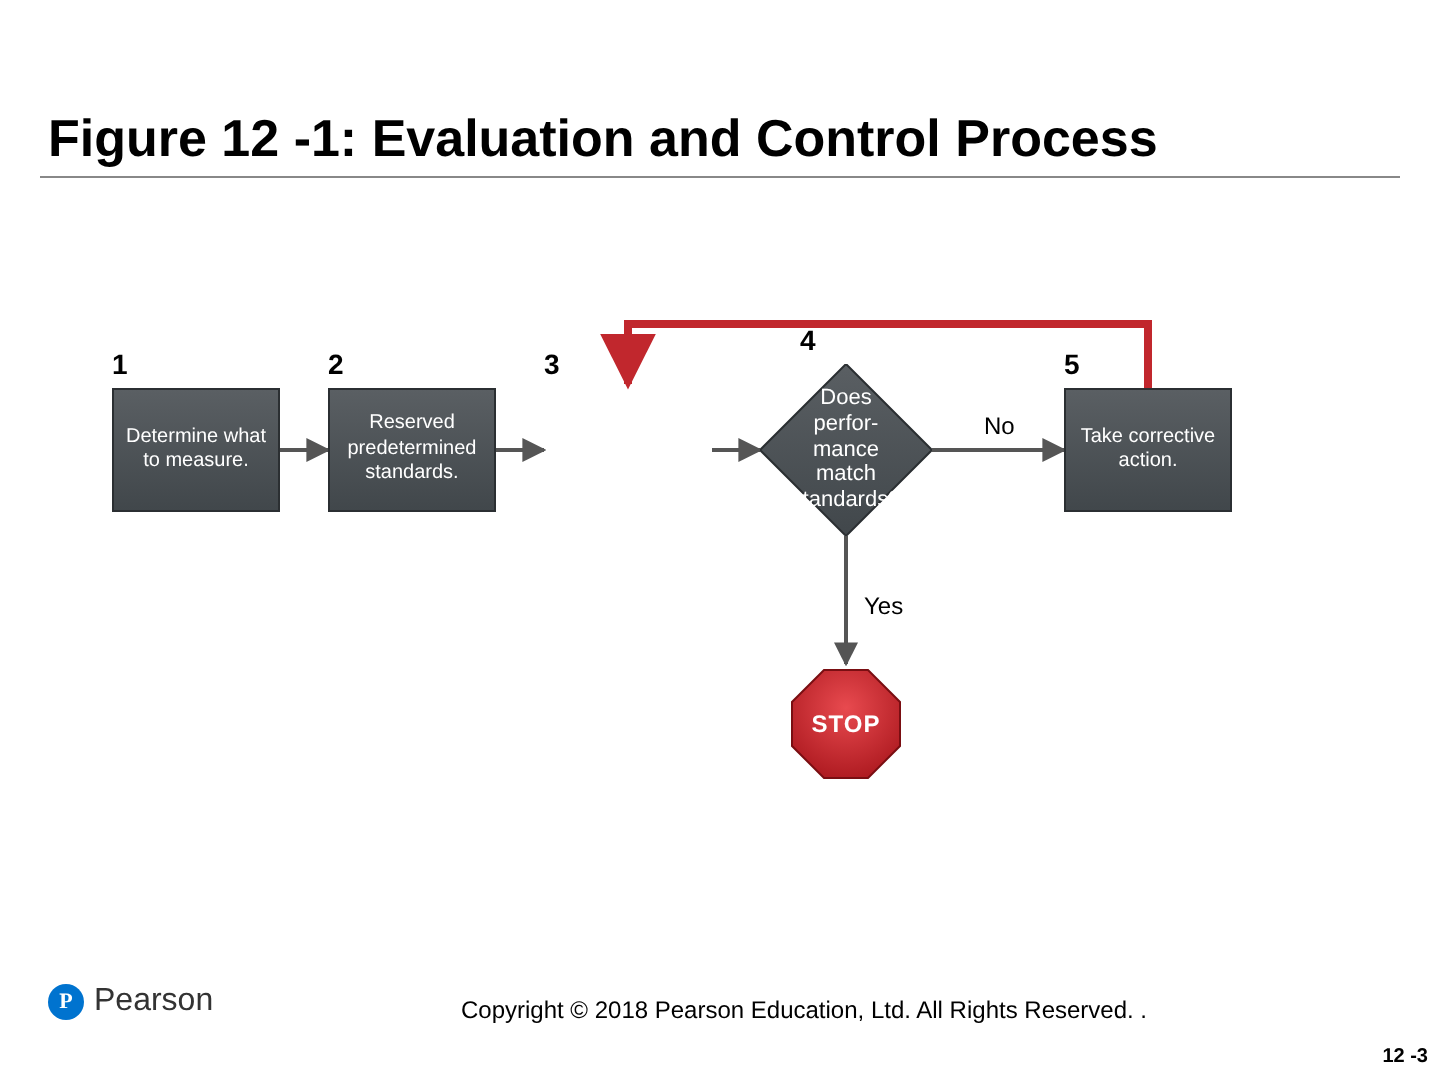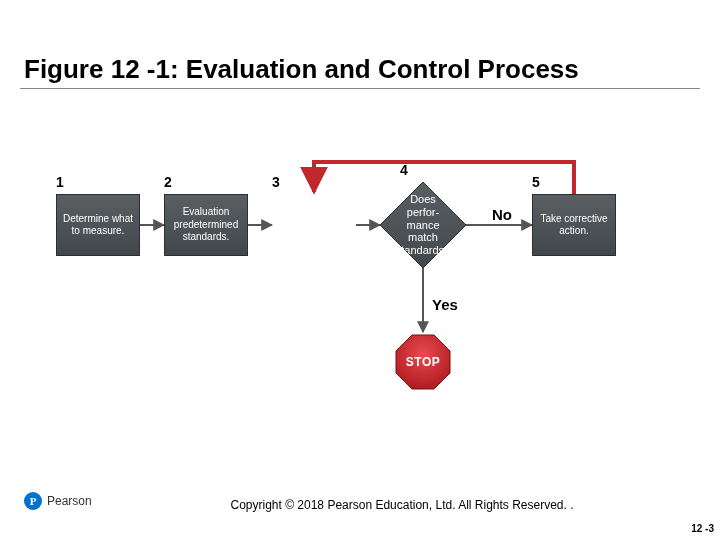--- a/index.html
+++ b/index.html
@@ -73,22 +73,22 @@
     align-items: center;
     justify-content: center;
     text-align: center;
     color: #fff;
     font-size: 11px;
     line-height: 1.15;
     padding: 14px;
   }
   .arrow-label {
     position: absolute;
-    font-size: 15px;
-    font-weight: bold;
+    font-size: 12px;
+    font-weight: normal;
     color: #000;
   }
   .stop-wrap {
     position: absolute;
     width: 56px;
     height: 56px;
   }
   .stop-text {
     position: absolute;
     top: 0; left: 0; right: 0; bottom: 0;
@@ -120,21 +120,21 @@
     background: #0073cf;
     color: #fff;
     font-weight: bold;
     font-size: 11px;
     display: flex;
     align-items: center;
     justify-content: center;
     font-family: Georgia, serif;
   }
   .footer-logo .p-text {
-    font-size: 12px;
+    font-size: 16px;
     color: #333;
   }
   .copyright {
     position: absolute;
     bottom: 28px;
     left: 0;
     right: 0;
     text-align: center;
     font-size: 12px;
     color: #000;
@@ -190,21 +190,21 @@
   <span class="step-num" style="left:0px; top:28px;">1</span>
   <span class="step-num" style="left:108px; top:28px;">2</span>
   <span class="step-num" style="left:216px; top:28px;">3</span>
   <span class="step-num" style="left:344px; top:16px;">4</span>
   <span class="step-num" style="left:476px; top:28px;">5</span>
 
   <div class="box" style="left:0px; top:48px;justify-content:center;">
       <span>Determine what to measure.</span>
     </div>
   <div class="box" style="left:108px; top:48px;">
-      <span>Evaluation predetermined standards.</span>
+      <span>Reserved predetermined standards.</span>
     </div>
 
   <div class="diamond-wrap" style="left:324px; top:36px;">
     <div class="diamond">
       <svg width="86" height="86">
         <polygon points="43,0 86,43 43,86 0,43" fill="url(#diaGrad)" stroke="#2b2f32" stroke-width="1"></polygon>
       </svg>
       <div class="diamond-text">Does perfor- mance match standards?</div>
     </div>
   </div>

